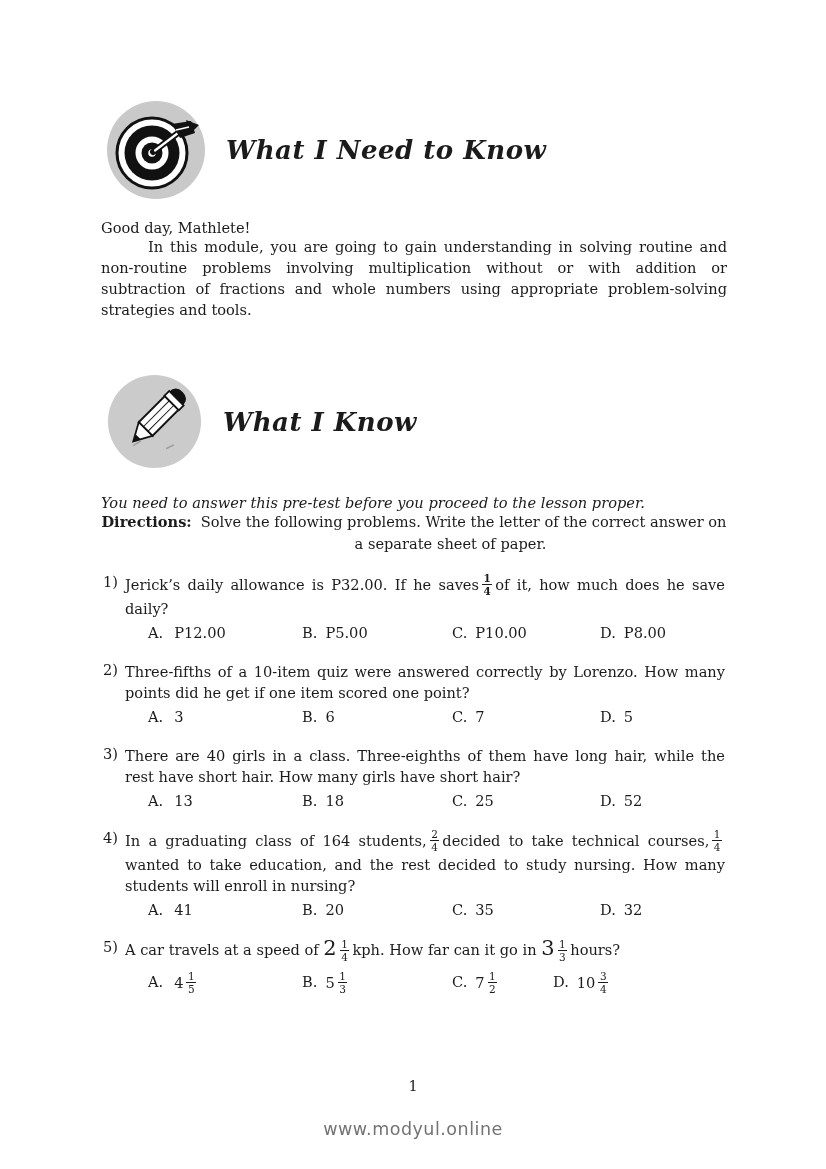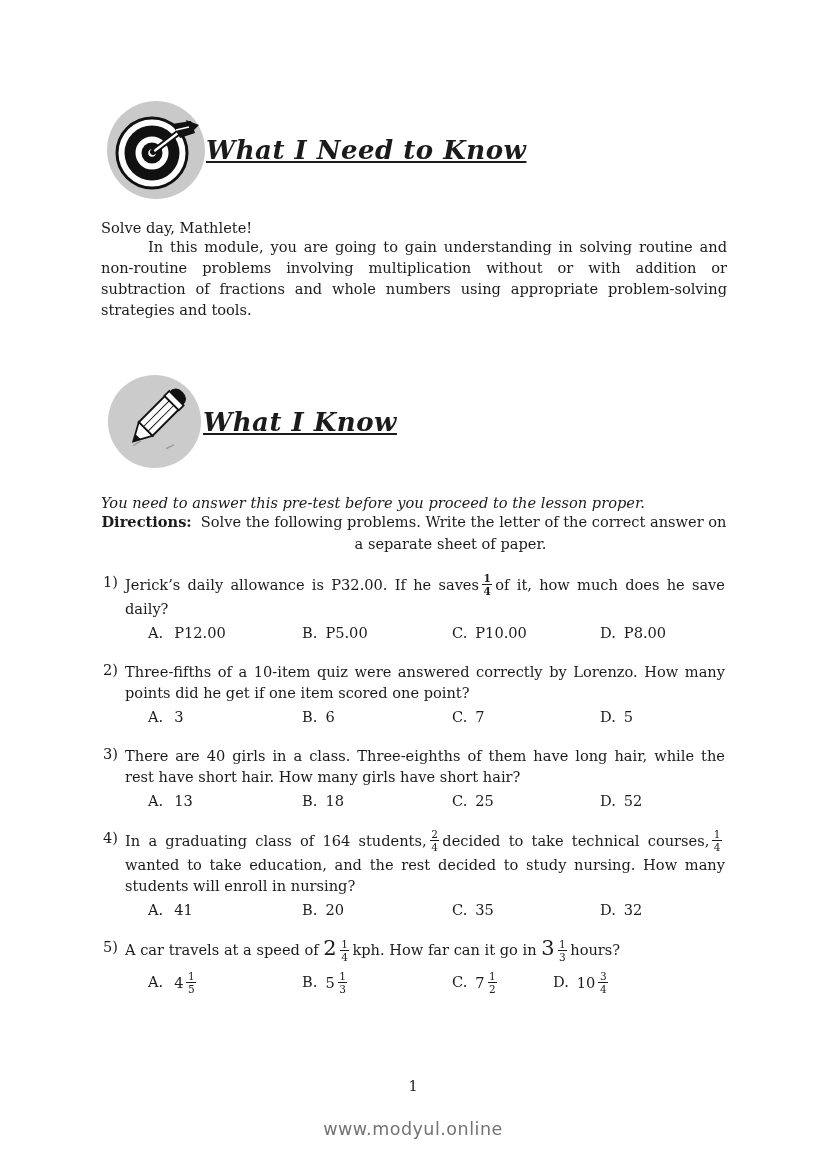--- a/index.html
+++ b/index.html
@@ -17,22 +17,22 @@
   .content {
     position: absolute;
     left: 101px; top: 0;
     width: 626px;
   }
 
   
   .section-header {
     display: flex;
     align-items: center;
+    gap: 20px;
     padding-left: 5px;
-    text-decoration: underline;
   }
   .section-header.first { margin-top: 100px; }
   .section-header.second { margin-top: 53px; }
   .icon-circle { width: 100px; height: 100px; flex: 0 0 auto; }
   .section-header.second .icon-circle { width: 97px; height: 97px; }
   .section-title {
     font-size: 26px;
     font-weight: bold;
     font-style: italic;
     letter-spacing: 0.5px;
@@ -136,21 +136,21 @@
         <line x1="47" y1="52" x2="76" y2="30" stroke="#111111" stroke-width="6" stroke-linecap="round"></line>
         <line x1="49" y1="50.5" x2="74" y2="31.5" stroke="#ffffff" stroke-width="2.2" stroke-linecap="round"></line>
         <polygon points="66,24 85,21 89,33 74,38" fill="#111111"></polygon>
         <polygon points="80,20 93,25 84,34" fill="#111111"></polygon>
         <line x1="70" y1="30" x2="83" y2="27" stroke="#ffffff" stroke-width="1.5"></line>
       </svg>
     </span>
     <span class="section-title">What I Need to Know</span>
   </div>
 
-  <p class="greeting" style="margin:0; margin-top:19px;">Solve day, Mathlete!</p>
+  <p class="greeting" style="margin:0; margin-top:19px;">Good day, Mathlete!</p>
   <p class="intro-paragraph" style="margin:0;">In this module, you are going to gain understanding in solving routine and non-routine problems involving multiplication without or with addition or subtraction of fractions and whole numbers using appropriate problem-solving strategies and tools.</p>
 
   <div class="section-header second">
     <span class="icon-circle">
       <svg viewBox="0 0 100 100" width="100%" height="100%">
         <circle cx="50" cy="50" r="48" fill="#cbcbcb"></circle>
         <g transform="rotate(45 50 50)">
           <rect x="39" y="24" width="20" height="38" fill="#ffffff" stroke="#111111" stroke-width="2"></rect>
           <line x1="45.7" y1="24" x2="45.7" y2="62" stroke="#111111" stroke-width="1"></line>
           <line x1="52.3" y1="24" x2="52.3" y2="62" stroke="#111111" stroke-width="1"></line>

